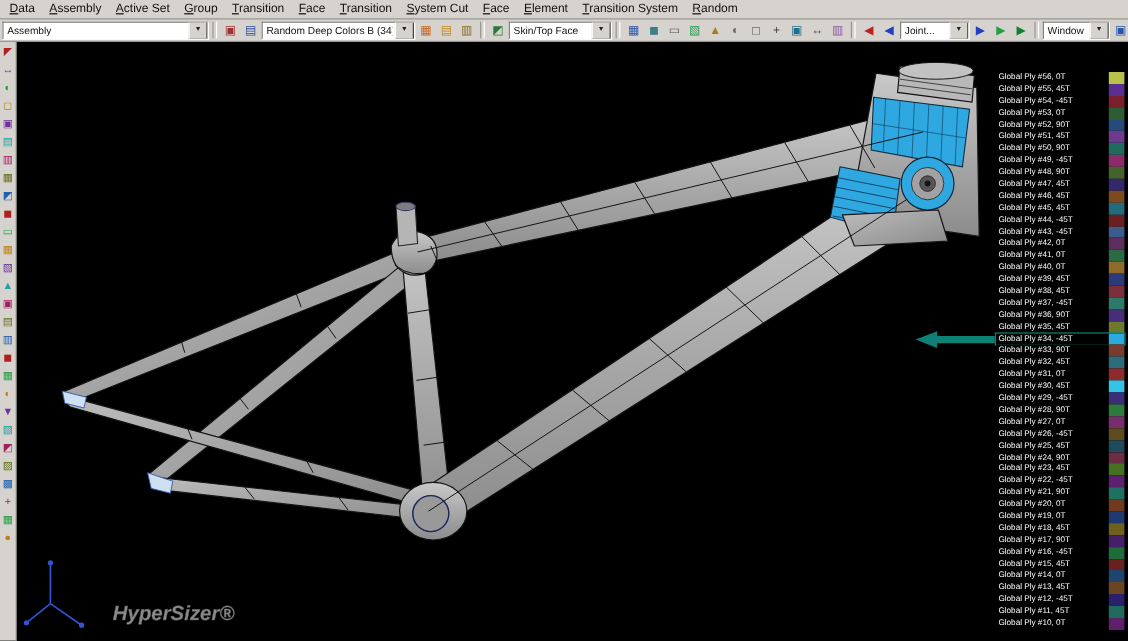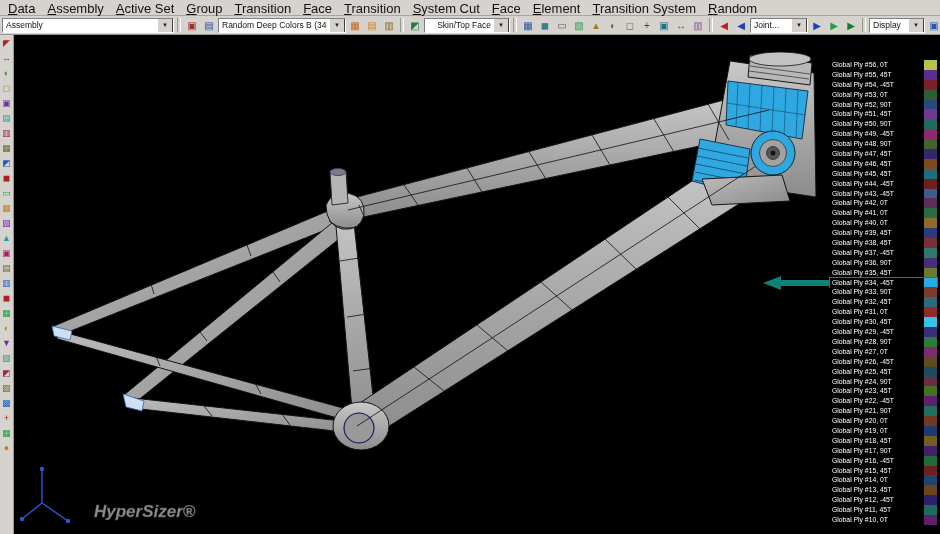--- a/index.html
+++ b/index.html
@@ -5,22 +5,22 @@
   html,body{margin:0;padding:0;}
   body{
     width:940px;height:534px;position:relative;overflow:hidden;
     background:#000;font-family:"Liberation Sans",sans-serif;
     -webkit-font-smoothing:antialiased;
   }
   
   .menubar{
     position:absolute;top:0;left:0;width:940px;height:16px;
     background:#d6d3ce;border-bottom:1px solid #a8a5a0;
-    display:flex;align-items:flex-start;padding-left:2px;box-sizing:border-box;
-    font-size:13px;color:#111;
+    display:flex;align-items:center;padding-left:2px;box-sizing:border-box;
+    font-size:10px;color:#111;
   }
   .menu-item{padding:1px 6px;white-space:nowrap;cursor:default;}
   .menu-item::first-letter{text-decoration:underline;}
   .toolbar{
     position:absolute;top:16px;left:0;width:940px;height:19px;
     background:#d6d3ce;border-bottom:1px solid #9a9790;
     display:flex;align-items:center;gap:1px;padding:0 2px;box-sizing:border-box;
     overflow:hidden;
   }
   .combo{
@@ -119,21 +119,21 @@
 
   <span class="tbicon" style="color: rgb(200, 100, 30);">▦</span>
       <span class="tbicon" style="color: rgb(200, 138, 30);">▤</span>
       <span class="tbicon" style="color: rgb(138, 106, 32);">▥</span>
     </span>
   <span class="sep"></span>
   <span style="display:flex;gap:1px;">
 
   <span class="tbicon" style="color: rgb(42, 122, 58);">◩</span>
     </span>
-  <div class="combo" style="width:86px;text-align:right;">
+  <div class="combo" style="width:86px;">
     <span class="combo-text">Skin/Top Face</span>
     <span class="arrow-btn"></span>
   </div>
   <span class="sep"></span>
   <span style="display:flex;gap:1px;">
 
   <span class="tbicon" style="color: rgb(40, 85, 168);">▦</span>
       <span class="tbicon" style="color: rgb(59, 127, 140);">◼</span>
       <span class="tbicon" style="color: rgb(85, 85, 85);">▭</span>
       <span class="tbicon" style="color: rgb(40, 160, 80);">▧</span>
@@ -156,21 +156,21 @@
     <span class="arrow-btn"></span>
   </div>
   <span style="display:flex;gap:1px;">
 
   <span class="tbicon" style="color: rgb(32, 64, 192);">▶</span>
       <span class="tbicon" style="color: rgb(32, 160, 64);">▶</span>
       <span class="tbicon" style="color: rgb(16, 128, 48);">▶</span>
     </span>
   <span class="sep"></span>
   <div class="combo" style="width:56px;">
-    <span class="combo-text">Display</span>
+    <span class="combo-text">Window</span>
     <span class="arrow-btn"></span>
   </div>
   <span style="display:flex;gap:1px;">
 
   <span class="tbicon" style="color: rgb(40, 85, 168);">▣</span>
     </span>
 </div>
 
 <div class="left-toolbar">
 

